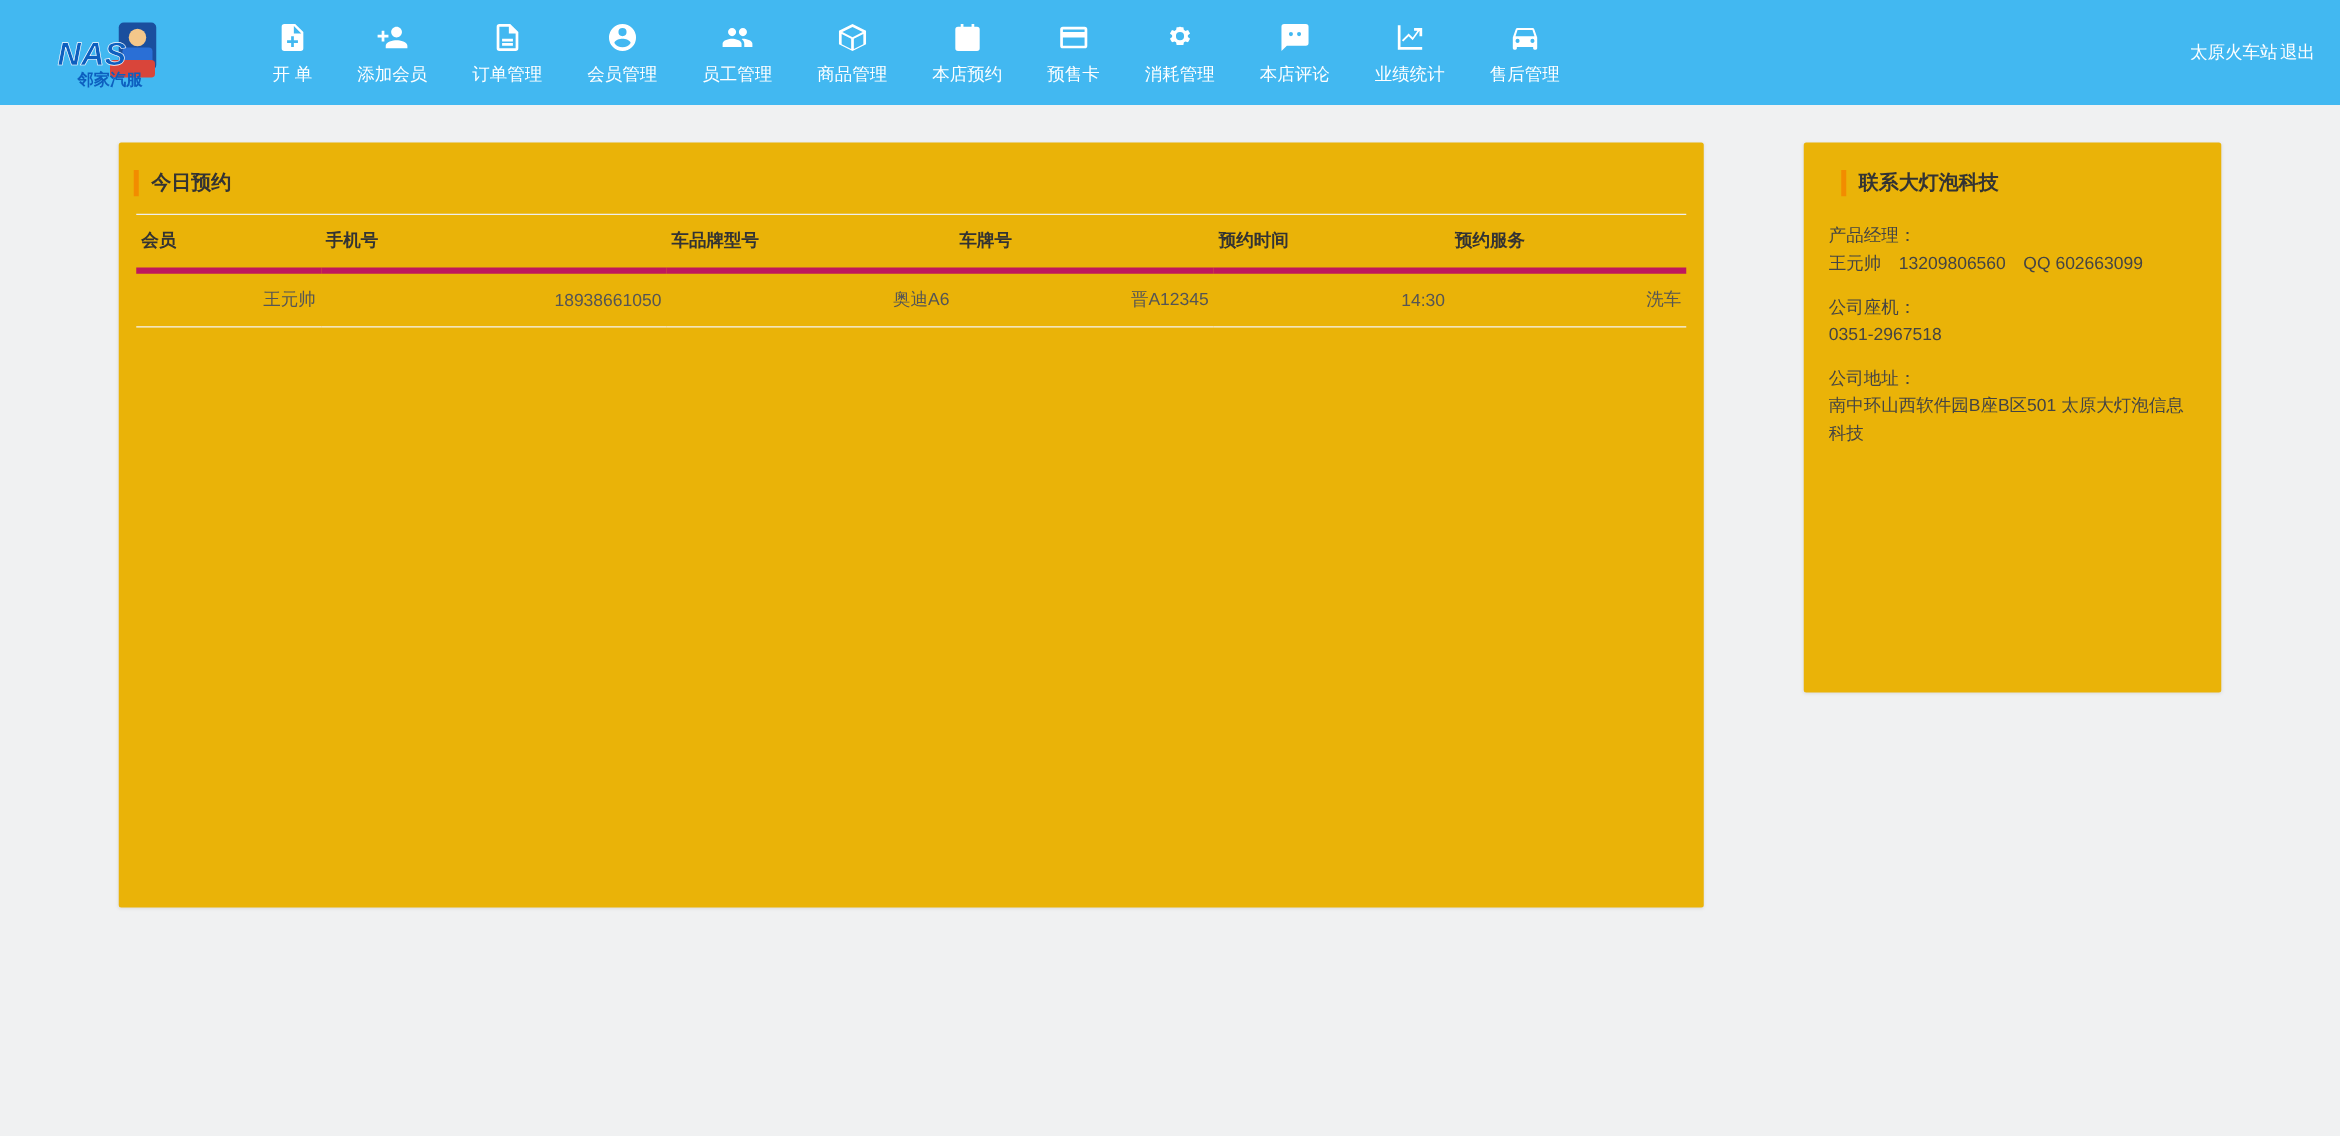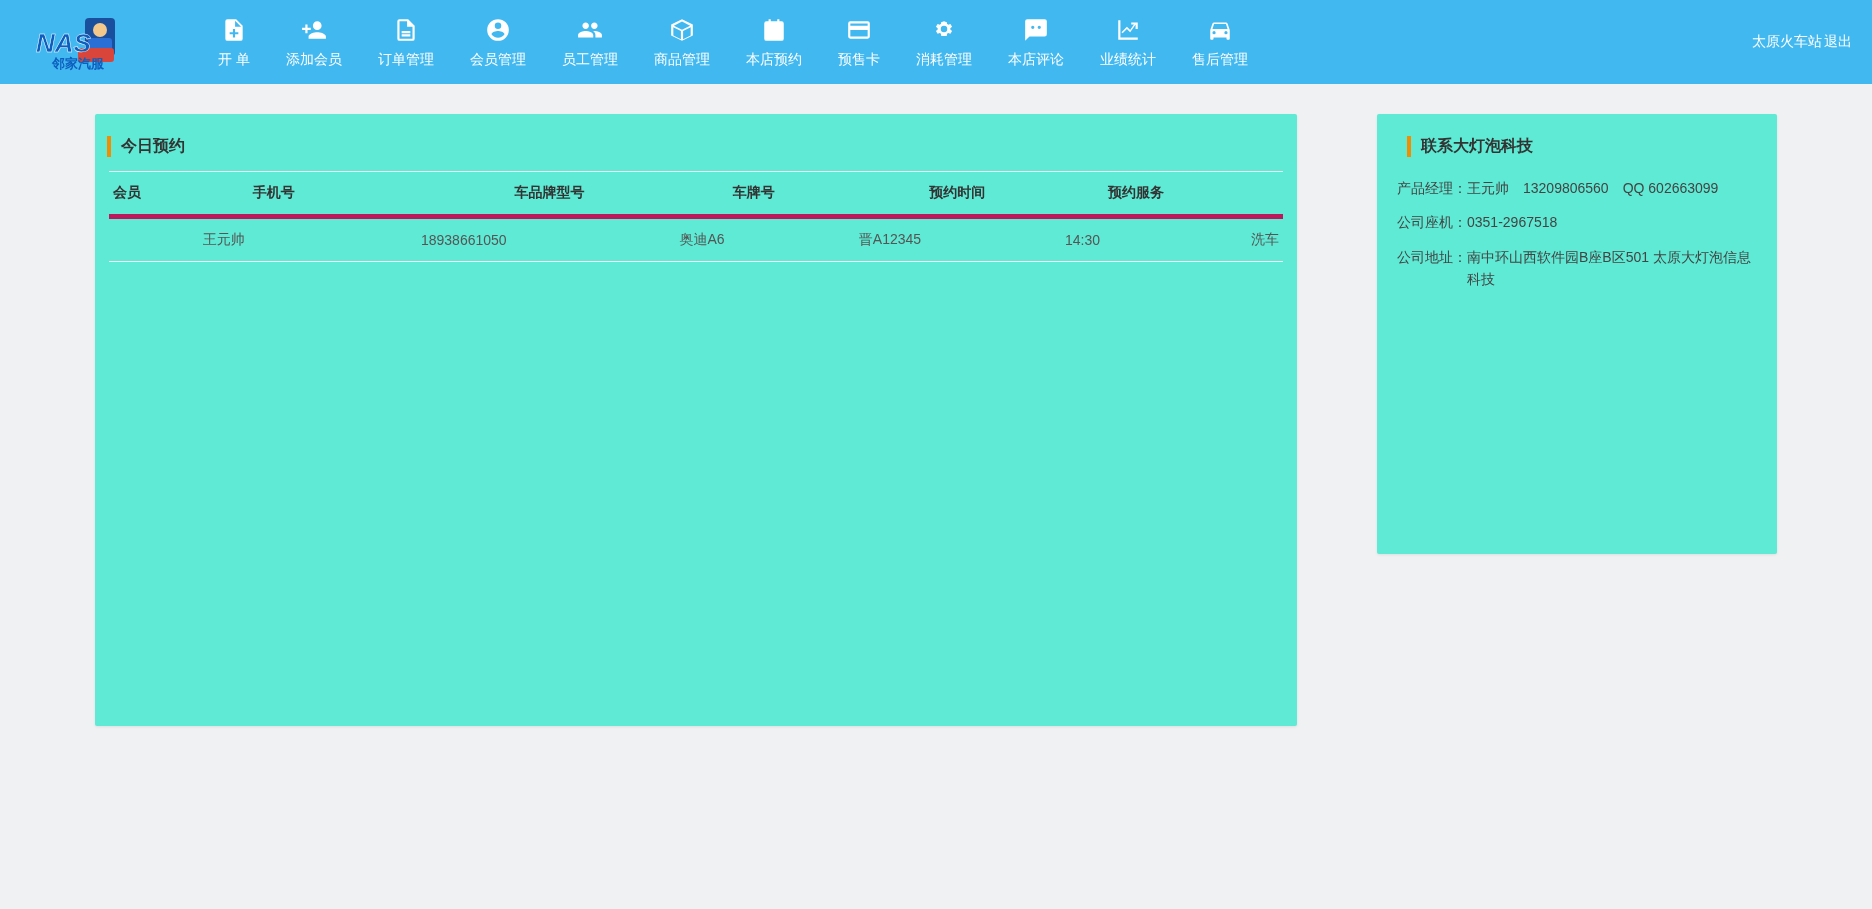--- a/index.html
+++ b/index.html
@@ -1,37 +1,37 @@
 <!DOCTYPE html>
 <html><head>
   <meta charset="utf-8">
   <style>
     * { margin: 0; padding: 0; box-sizing: border-box; }
     body { font-family: "Microsoft YaHei", Arial, sans-serif; background: #f0f1f2; font-size: 14px; color: #333; }
     .header { background: #42b8f1; height: 84px; display: flex; align-items: center; padding: 0 20px 0 30px; }
-    .logo { width: 130px; height: 70px; margin-right: 40px; display:flex; align-items:center; justify-content:flex-start; }
+    .logo { width: 130px; height: 70px; margin-right: 40px; display:flex; align-items:center; justify-content:flex-end; }
     .logo svg { width:120px; height:65px; }
     .nav { display: flex; flex: 1; }
     .nav-item { display: flex; flex-direction: column; align-items: center; justify-content: center; color: #fff; padding: 0 18px; cursor: pointer; text-align: right; }
     .nav-item .icon { font-size: 24px; height: 30px; display:flex; align-items:center; justify-content:center; }
     .nav-item .icon svg { width: 26px; height: 26px; fill: #fff; }
     .nav-item .label { font-size: 14px; margin-top: 6px; white-space: nowrap; }
     .header-right { color: #fff; font-size: 14px; display:flex; gap:2px; }
     .header-right span { cursor: pointer; }
     .container { display: flex; padding: 30px 95px 30px 95px; gap: 80px; align-items: flex-start; }
-    .panel { background: #5eead4; border-radius: 2px; box-shadow: 0 1px 3px rgba(0,0,0,0.08); }
+    .panel { background: #eab308; border-radius: 2px; box-shadow: 0 1px 3px rgba(0,0,0,0.08); }
     .panel-left { flex: 1; min-height: 612px; padding: 22px 0 22px 0; }
-    .panel-right { width: 400px; min-height: 440px; padding: 22px 20px; }
+    .panel-right { width: 334px; min-height: 440px; padding: 22px 20px; }
     .panel-title { border-left: 4px solid #f28c00; padding-left: 10px; font-size: 16px; color: #333; font-weight: bold; margin:0 20px 14px 10px; }
     .panel-left .panel-title{ margin-left:12px; }
     .panel-left .divider { border-bottom:1px solid #eee; margin:0 14px 0 14px; }
     table { width: calc(100% - 28px); margin:0 14px; border-collapse: collapse; }
     th { text-align: left; font-size: 14px; color: #333; font-weight: bold; padding: 12px 4px; border-bottom: 5px solid #be185d; }
     td { text-align: right; font-size: 14px; color: #555; padding: 12px 4px; border-bottom: 1px solid #f5f5f5; }
-    .info-row { display:flex; font-size:14px; color:#444; padding:6px 0; line-height:1.6; }
+    .info-row { display:flex; font-size:14px; color:#444; padding:6px 0; line-height:1.6;flex-direction:column; }
     .info-label { width:70px; flex-shrink:0; }
     .info-value { flex:1; }
   </style>
 </head>
 <body>
 
 <div class="header">
   <div class="logo">
     <svg viewBox="0 0 120 65">
         <g>

